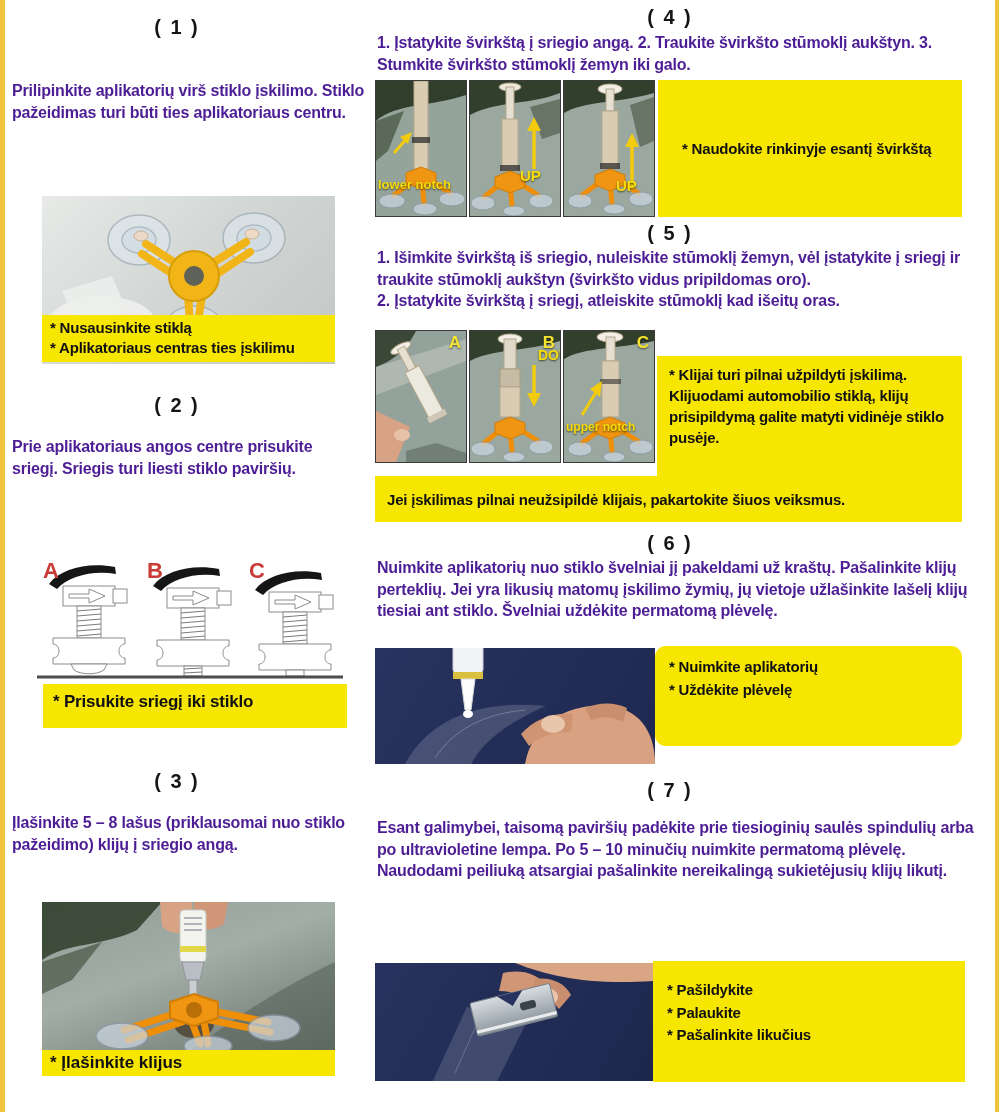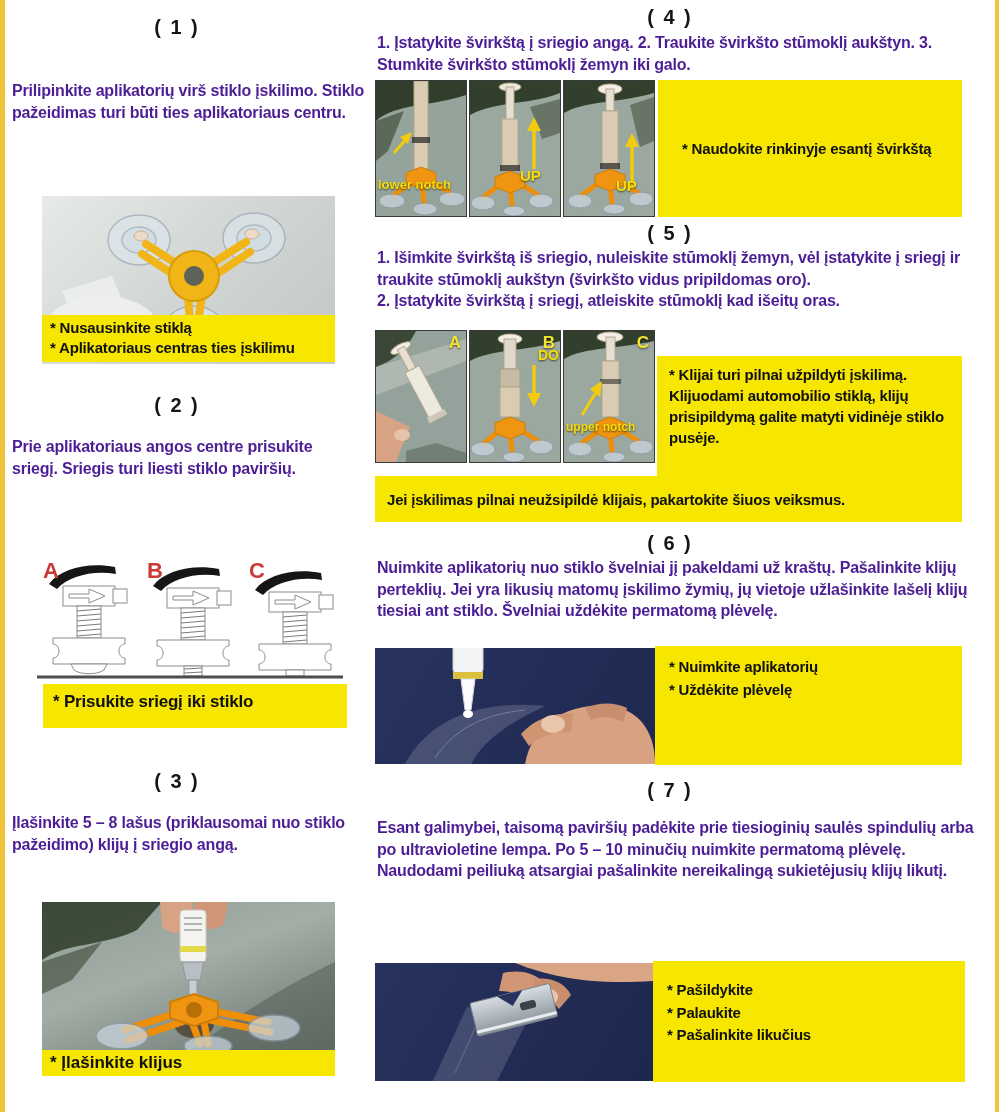--- a/index.html
+++ b/index.html
@@ -356,21 +356,21 @@
 
     <path d="M30,116 C55,70 105,52 170,58 C135,74 108,92 96,116 Z" fill="#ffffff" opacity="0.16" stroke="#ffffff" stroke-opacity="0.35"></path>
     <path d="M60,110 C80,80 110,66 150,62" fill="none" stroke="#ffffff" stroke-opacity="0.25"></path>
 
     <path d="M150,116 C158,72 196,54 238,58 C268,64 280,88 280,116 Z" fill="#d8a181"></path>
     <path d="M146,86 C160,70 180,64 198,66 L196,84 C180,84 164,88 154,98 Z" fill="#cf9472"></path>
     <ellipse cx="178" cy="76" rx="12" ry="9" fill="#e9c6ab"></ellipse>
     <path d="M210,60 C224,54 240,54 252,60 L248,74 C238,68 226,68 216,72 Z" fill="#c98e6e"></path>
   </svg>
 </div>
-<div class="abs callout bullets" style="left:655px;top:646px;width:307px;height:119px;box-sizing:border-box;padding:10px 8px 0 14px;">
+<div class="abs callout bullets" style="left:655px;top:646px;width:307px;height:100px;box-sizing:border-box;padding:10px 8px 0 14px;border-radius:11px;">
   <div>* Nuimkite aplikatorių</div>
   <div>* Uždėkite plėvelę</div>
 </div>
 
 <div class="abs heading" style="left:375px;top:779px;width:590px;">( 7 )</div>
 <div class="abs body-text" style="left:377px;top:817px;width:600px;">Esant galimybei, taisomą paviršių padėkite prie tiesioginių saulės spindulių arba po ultravioletine lempa. Po 5 – 10 minučių nuimkite permatomą plėvelę. Naudodami peiliuką atsargiai pašalinkite nereikalingą sukietėjusių klijų likutį.</div>
 
 <div class="abs figure" style="left:375px;top:963px;width:278px;height:118px;background:linear-gradient(120deg,#27325e,#1d274e);">
   <svg width="278" height="118" viewBox="0 0 278 118">
     <defs>

